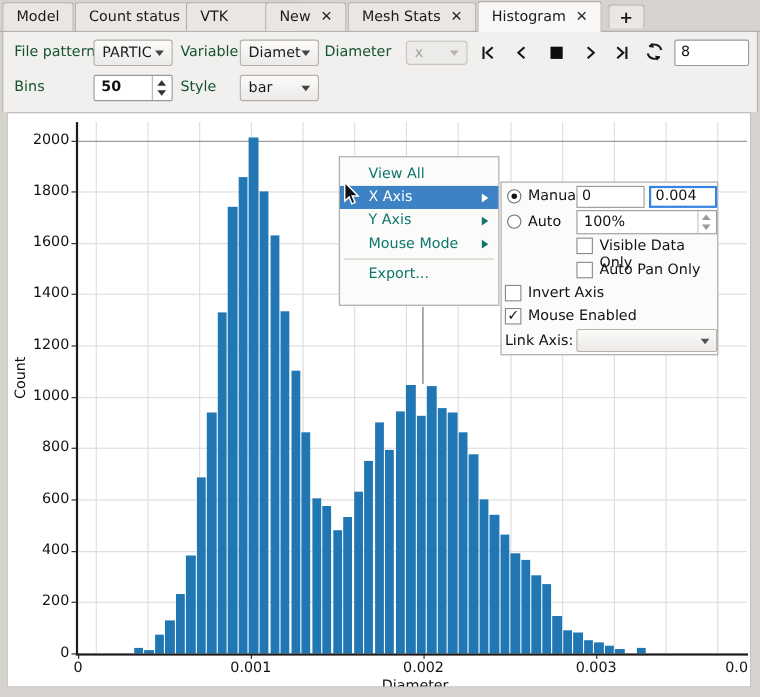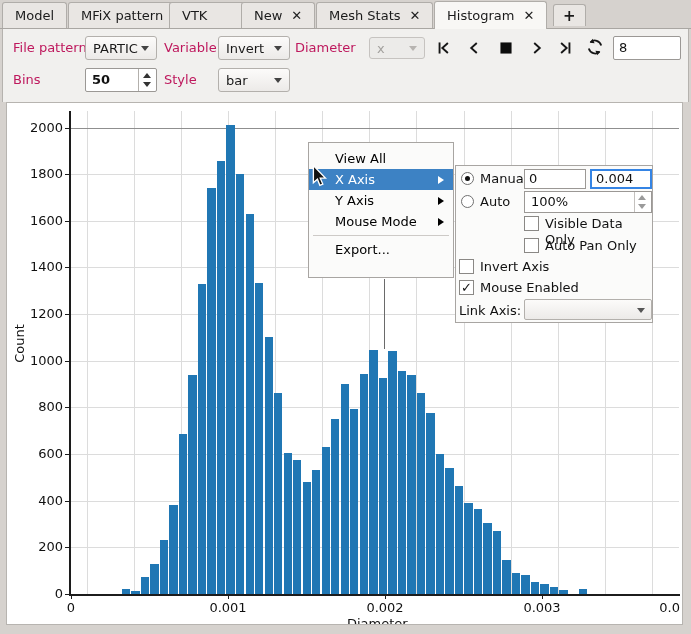--- a/index.html
+++ b/index.html
@@ -9,21 +9,21 @@
   #tabbar{position:absolute;left:0;top:0;width:691px;height:29px;}
   #tabbar .baseline{position:absolute;left:0;top:28px;width:691px;height:1px;background:#a9a6a2;}
   .tab{position:absolute;top:2px;height:26px;background:#e9e6e3;border:1px solid #b0ada9;border-bottom:none;
        display:flex;align-items:center;padding:0 12px;font-size:13px;color:#1a1a1a;box-sizing:border-box;
        border-top-left-radius:3px;border-top-right-radius:3px;}
   .tab.active{background:#f8f7f5;top:1px;height:28px;z-index:3;}
   .tab .close{margin-left:9px;font-weight:bold;font-size:13px;color:#222;line-height:1;}
   .tab.plus{font-size:15px;font-weight:bold;padding:0 9px;height:22px;top:4px;}
   
   #toolband{position:absolute;left:2px;top:29px;width:687px;height:73px;background:#f1f0ee;border-left:1px solid #b5b2ae;border-right:1px solid #b5b2ae;box-sizing:border-box;}
-  .lbl{position:absolute;font-size:13px;color:#be185d;height:24px;line-height:24px;}
+  .lbl{position:absolute;font-size:13px;color:#14532d;height:24px;line-height:24px;}
   .combo{position:absolute;height:24px;background:linear-gradient(#fcfbfa,#eceae8);border:1px solid #b3b0ac;border-radius:3px;
          display:flex;align-items:center;padding:0 7px;font-size:13px;color:#1a1a1a;box-sizing:border-box;}
   .combo .arr{margin-left:auto;width:0;height:0;border-left:4px solid transparent;border-right:4px solid transparent;border-top:5px solid #444;}
   .combo.disabled{background:#ecebe9;border-color:#c6c3c0;color:#a3a19e;}
   .combo.disabled .arr{border-top-color:#b7b4b1;}
   .tbinput{position:absolute;height:24px;background:#fff;border:1px solid #9b9895;border-radius:2px;font-size:13px;color:#111;
            padding:0 5px;line-height:22px;box-sizing:border-box;}
   .spin{position:absolute;height:24px;background:#fff;border:1px solid #9b9895;border-radius:2px;box-sizing:border-box;font-size:13px;color:#111;}
   .spin .val{position:absolute;left:6px;top:0;line-height:22px;}
   .spin .btns{position:absolute;right:0;top:0;width:17px;height:100%;border-left:1px solid #b3b0ac;}
@@ -33,21 +33,21 @@
   
   #plot{position:absolute;left:6px;top:102px;width:677px;height:523px;background:#fff;border:1px solid #b7b4b0;box-sizing:border-box;overflow:hidden;}
   .gridh,.gridv{position:absolute;background:#dcdcdc;}
   .bar{position:absolute;background:#2077b4;}
   .axis{position:absolute;background:#1c1c1c;}
   .ytick{position:absolute;width:50px;text-align:right;font-size:13px;color:#111;}
   .xtick{position:absolute;font-size:13px;color:#111;}
   .axlabel{position:absolute;font-size:13px;color:#111;}
   
   #menu{position:absolute;left:308px;top:142px;width:146px;height:136px;background:#fbfbfa;border:1px solid #a8a5a2;box-sizing:border-box;z-index:10;padding-top:5px;}
-  .mitem{position:relative;height:21px;line-height:21px;font-size:13px;color:#000000;padding-left:26px;}
+  .mitem{position:relative;height:21px;line-height:21px;font-size:13px;color:#0f766e;padding-left:26px;}
   .mitem.hl{background:#3d82c4;color:#fff;}
   .mitem .sub{position:absolute;right:9px;top:6.5px;width:0;height:0;border-top:4px solid transparent;border-bottom:4px solid transparent;border-left:6px solid currentColor;}
   .msep{height:7px;position:relative;}
   .msep::after{content:"";position:absolute;left:4px;right:4px;top:3px;height:1px;background:#cdcac7;}
   
   #subpanel{position:absolute;left:455px;top:165px;width:198px;height:158px;background:#fbfbfa;border:1px solid #a8a5a2;box-sizing:border-box;z-index:10;font-size:13px;color:#111;}
   .radio{position:absolute;width:13px;height:13px;border:1px solid #707070;border-radius:50%;background:#fff;box-sizing:border-box;}
   .radio.sel::after{content:"";position:absolute;left:3px;top:3px;width:5px;height:5px;border-radius:50%;background:#111;}
   .smlbl{position:absolute;line-height:16px;}
   .sminput{position:absolute;height:20px;background:#fff;border:1px solid #9b9895;font-size:13px;padding:0 4px;line-height:18px;box-sizing:border-box;}
@@ -66,21 +66,21 @@
 <body>
 
 <div id="app">
 
   <div id="tabbar">
     <div class="baseline"></div>
   <div class="tab" style="left: 2px; justify-content: center;">
         <span>Model</span>
       </div>
       <div class="tab" style="left: 68px;">
-        <span>MFiX pattern</span>
+        <span>Count status</span>
       </div>
       <div class="tab" style="left: 169px; gap: 32px;">
         <span>VTK</span>
         <span class="close">✕</span>
       </div>
       <div class="tab" style="left: 241px;">
         <span>New</span>
         <span class="close">✕</span>
       </div>
       <div class="tab" style="left: 316px;">
@@ -95,21 +95,21 @@
     </div>
 
   <div id="toolband">
     <span class="lbl" style="left:10px;top:7px;">File pattern</span>
     <div class="combo" style="left:82px;top:7px;width:72px;">
       <span>PARTIC</span>
       <span class="arr"></span>
     </div>
     <span class="lbl" style="left:161px;top:7px;">Variable</span>
     <div class="combo" style="left:215px;top:7px;width:72px;">
-      <span>Invert</span>
+      <span>Diamet</span>
       <span class="arr"></span>
     </div>
     <span class="lbl" style="left:292px;top:7px;">Diameter</span>
     <div class="combo disabled" style="left:366px;top:8px;width:56px;height:22px;">
       <span>x</span>
       <span class="arr"></span>
     </div>
 
     <svg class="pbtn" style="left:431px;top:9px;" viewBox="0 0 18 18">
       <path d="M5 4v10" stroke="#161616" stroke-width="1.7" fill="none"></path>

